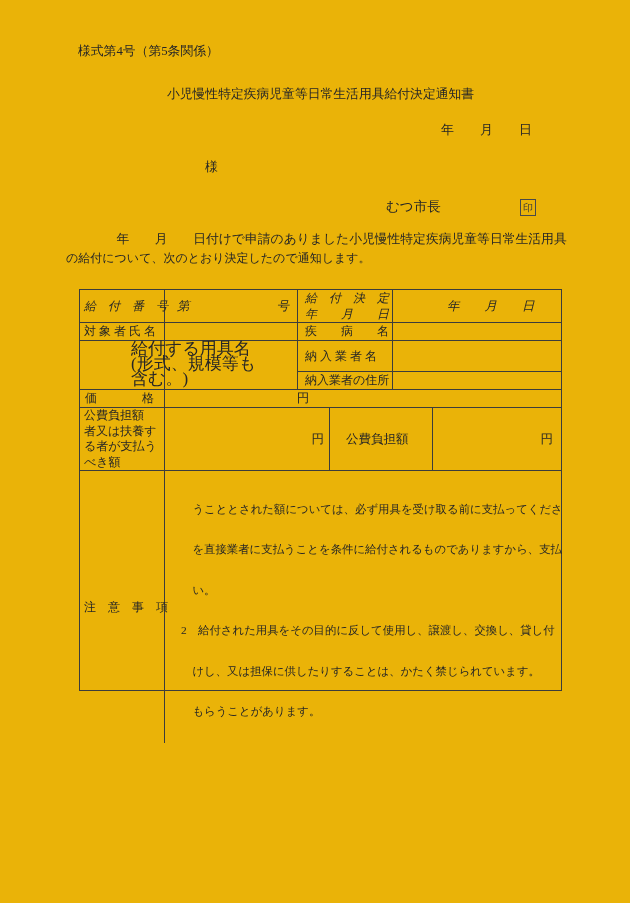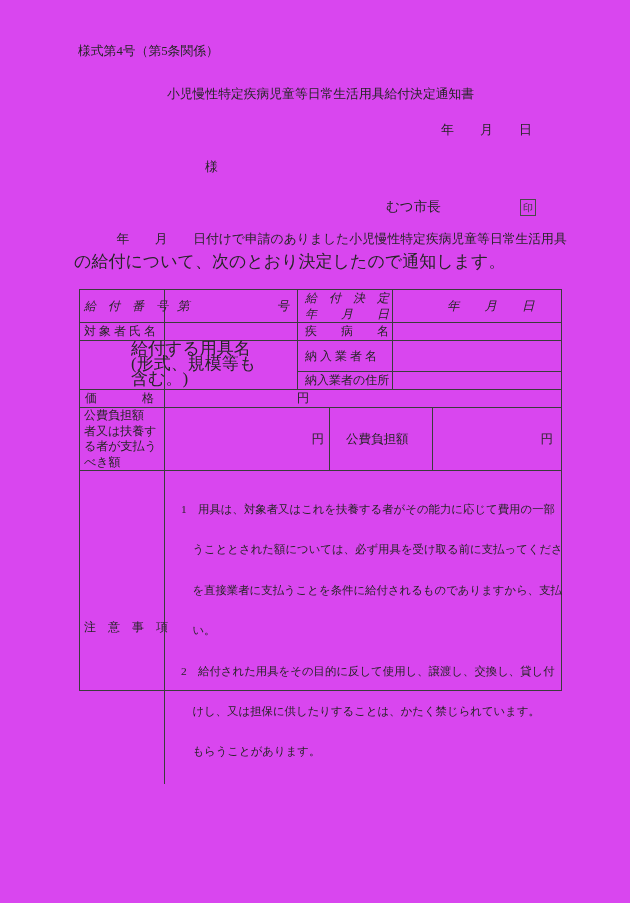--- a/index.html
+++ b/index.html
@@ -1,39 +1,39 @@
 <!DOCTYPE html>
 <html lang="ja"><head>
 <meta charset="utf-8">
 <style>
   html,body { margin:0; padding:0; background:#e8e8e8; }
   .page {
     position:relative;
     width:630px; height:903px;
     margin:0 auto;
-    background:#d946ef;
+    background:#eab308;
     color:#262626;
     font-family:"Liberation Serif","DejaVu Serif",serif;
     overflow:hidden;
   }
   .t { position:absolute; white-space:pre; line-height:1.15; }
   .form-number { left:78px; top:44px;  font-size:12.8px; }
   .title      { left:79px; top:87px;  width:483px; text-align:center; font-size:12.8px; }
   .issue-date { left:441px; top:123px; font-size:13px; }
   .addressee  { left:205px; top:160px; font-size:13px; }
   .issuer     { left:358px; top:199px; font-size:13.5px;margin-left:28px; }
   .seal {
     position:absolute; left:520px; top:199px;
     width:14px; height:15px;
     border:1px solid #4a4a4a;
     display:flex; align-items:center; justify-content:center;
     font-size:10px; color:#3a3a3a;
   }
   .body1 { left:78px; top:232px; font-size:12.8px; }
-  .body2 { left:74px; top:252px; font-size:17px; }
+  .body2 { left:66px; top:252px; font-size:12px; }
 
   
   .tbl {
     position:absolute; left:79px; top:289px;
     width:483px; height:402px;
     border:1px solid #3c3c3c;
     box-sizing:border-box;
     display:flex; flex-direction:column;
     font-size:12.5px;
   }
@@ -153,21 +153,20 @@
         <span class="ln">べき額</span>
       </div>
       <div class="c w2b amt-right">円</div>
       <div class="c w3b pub-lab">公費負担額</div>
       <div class="c grow endcol amt-right2">円</div>
     </div>
 
     <div class="row r6 endrow">
       <div class="c w1 lab">注　意　事　項</div>
       <div class="c grow endcol notes">
-        <div class="nline">1　用具は、対象者又はこれを扶養する者がその能力に応じて費用の一部</div>
         <div class="nline">　うこととされた額については、必ず用具を受け取る前に支払ってくださ</div>
         <div class="nline">　を直接業者に支払うことを条件に給付されるものでありますから、支払</div>
         <div class="nline">　い。</div>
         <div class="nline">2　給付された用具をその目的に反して使用し、譲渡し、交換し、貸し付</div>
         <div class="nline">　けし、又は担保に供したりすることは、かたく禁じられています。</div>
         <div class="nline">　もらうことがあります。</div>
       </div>
     </div>
 
   </div>

